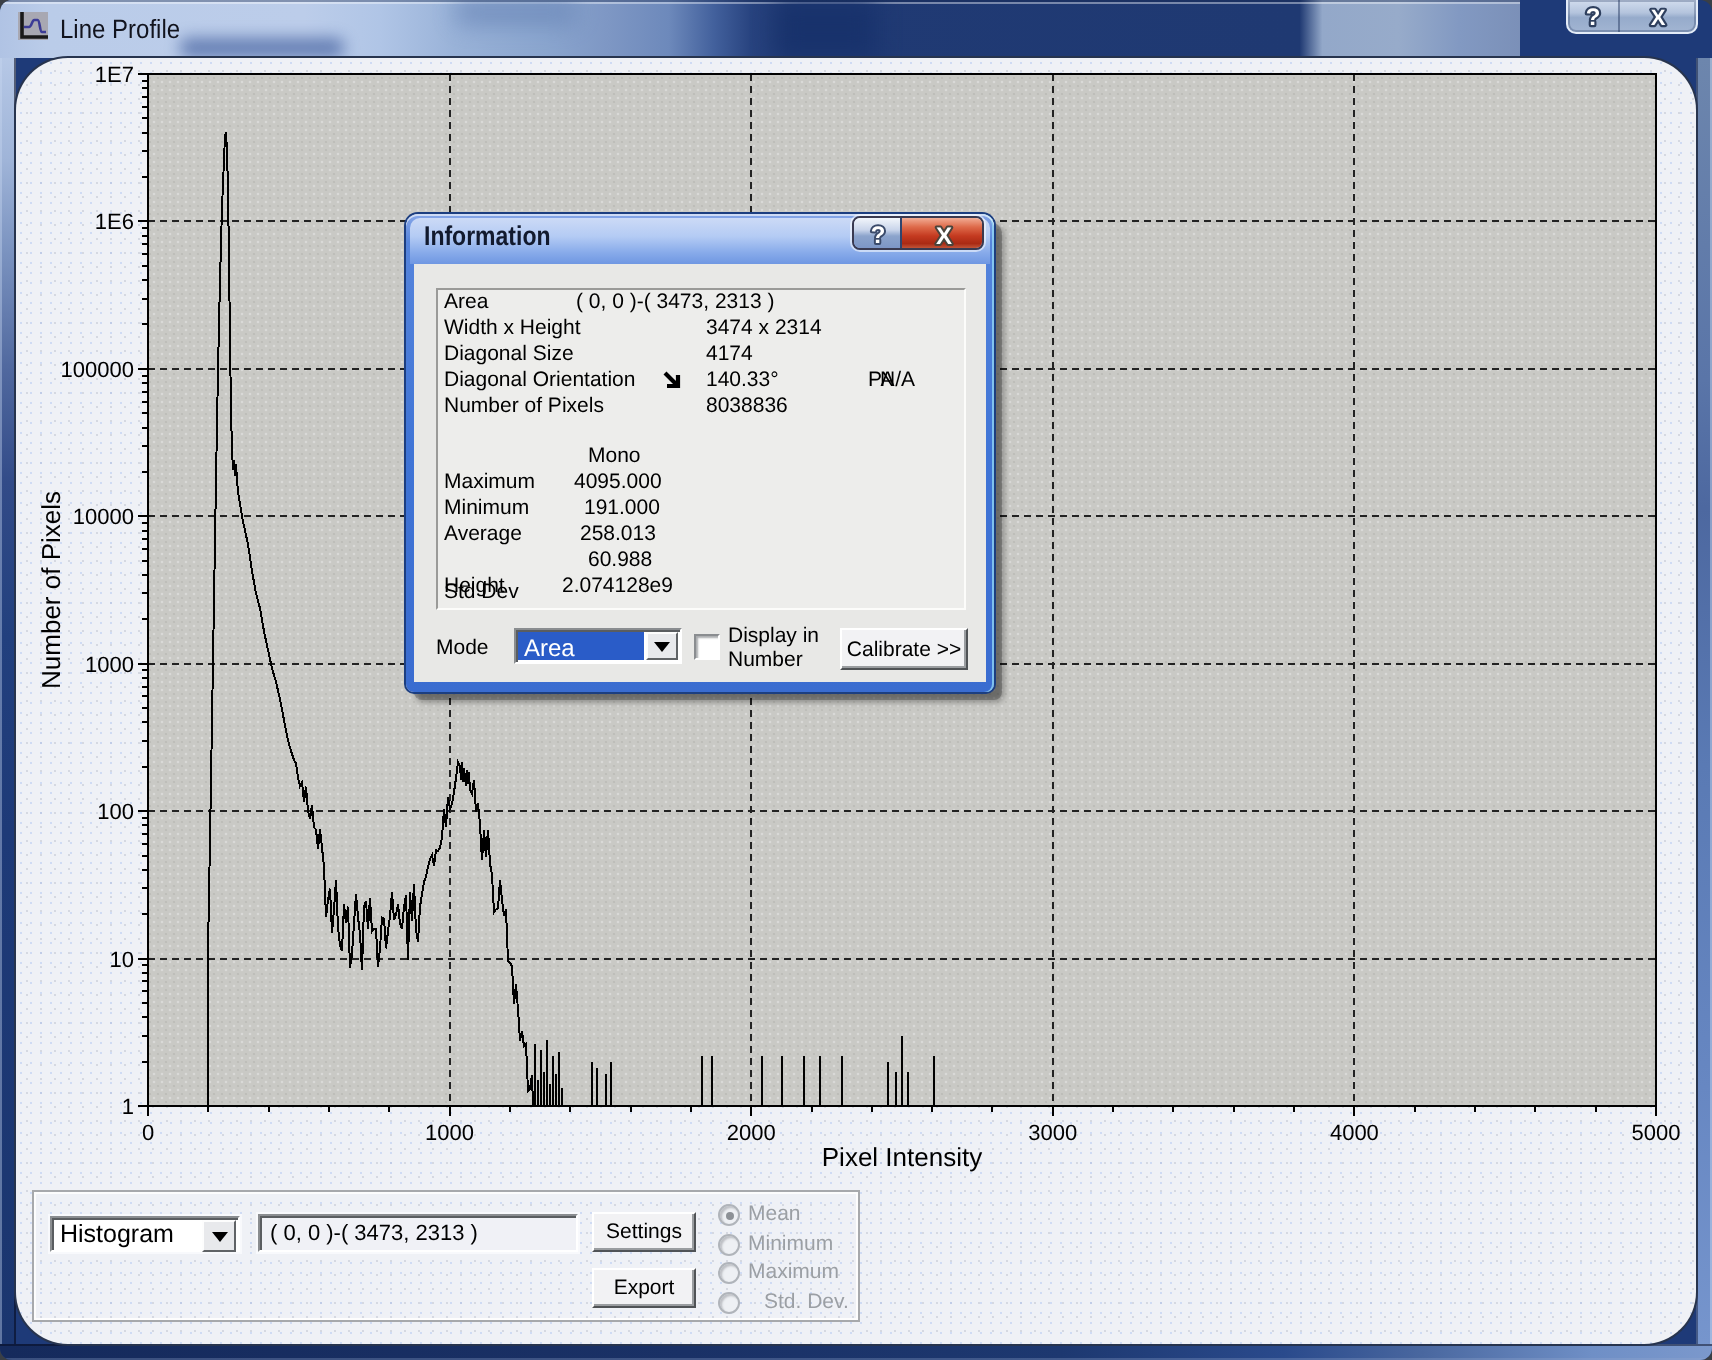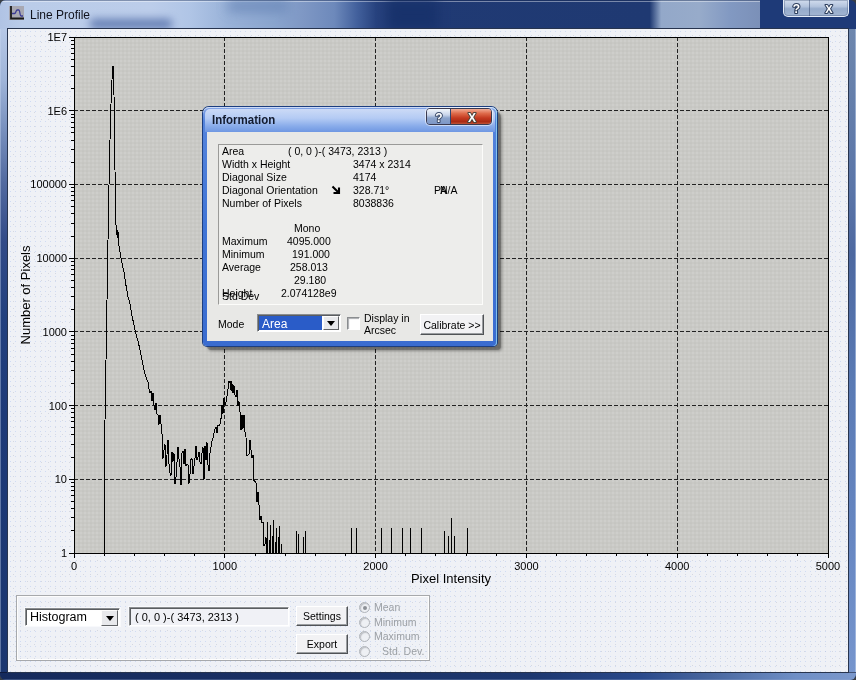--- a/index.html
+++ b/index.html
@@ -17,21 +17,21 @@
 #ghost2{position:absolute;left:228px;top:0px;width:60px;height:12px;background:#6a87b8;filter:blur(6px);opacity:.8;}
 #ghost3{position:absolute;left:388px;top:0px;width:50px;height:29px;background:#16306a;filter:blur(6px);opacity:.8;}
 #titleicon{position:absolute;left:9px;top:6px;width:15px;height:14px;}
 #titletext{position:absolute;left:30px;top:7px;font-size:12px;color:#12141e;transform:scaleY(1.1);transform-origin:left top;}
 
 #capbtns{position:absolute;left:783px;top:0px;width:66px;height:17px;border:1px solid #e4ecf8;border-top:none;border-radius:0 0 5px 5px;overflow:hidden;background:linear-gradient(180deg,#d2ddee 0%,#b4c4dd 40%,#96abcb 55%,#a2b5d2 100%);box-shadow:inset 0 0 0 1px rgba(40,60,100,.3);}
 #capbtns .sep{position:absolute;left:25px;top:0;width:1px;height:17px;background:rgba(30,50,90,.45);}
 
 #client{position:absolute;left:8px;top:29px;width:840px;height:643px;background-color:#eff1f6;
 background-image:radial-gradient(rgba(160,185,240,.4) .6px, transparent .7px),radial-gradient(rgba(120,130,150,.22) .5px, transparent .6px);
-background-size:5px 5px,7px 7px;background-position:0 0,2px 3px;box-shadow:0 0 0 1px #27344e;}
+background-size:5px 5px,7px 7px;background-position:0 0,2px 3px;box-shadow:0 0 0 1px #27344e;border-radius:26px;}
 #chartsvg{position:absolute;left:0;top:0;}
 #chartsvg line,#chartsvg rect{shape-rendering:crispEdges;}
 
 #grpbox{position:absolute;left:8px;top:566px;width:414px;height:66px;border:1px solid #a7a9ac;box-shadow:inset 0 0 0 1px #fdfdfd;}
 .sunken{position:absolute;border-top:1px solid #8a8d90;border-left:1px solid #8a8d90;border-bottom:1px solid #fff;border-right:1px solid #fff;box-shadow:inset 1px 1px 0 #5a5d60;}
 .ring{box-shadow:0 0 0 1px #f8f9fc, inset 1px 1px 0 #5a5d60 !important;text-align:right;}
 .btnc{position:absolute;background:#f2f2f4;border:1px solid;border-color:#fff #505356 #505356 #fff;box-shadow:inset -1px -1px 0 #9a9da0;text-align:center;font-size:10.5px;color:#000;padding:0;white-space:nowrap;font-family:"Liberation Sans",sans-serif;}
 .ddbtn{background:#e8e9ec;border:1px solid;border-color:#fdfdfd #606366 #606366 #fdfdfd;}
 .dda{position:absolute;left:50%;top:50%;margin:-2px 0 0 -4px;width:0;height:0;border:4px solid transparent;border-top:5px solid #000;border-bottom:none;}
 .radio{position:absolute;width:11px;height:11px;border-radius:50%;border:1px solid #b0b4ba;background:#eef0f4;box-shadow:inset 1px 1px 1px rgba(130,134,140,.45);}
@@ -277,42 +277,42 @@
       <div class="dl" style="left:15px;top:13px;">Area</div>
         <div class="dl" style="left:81px;top:13px;">( 0, 0 )-( 3473, 2313 )</div>
       <div class="dl" style="left:15px;top:26px;">Width x Height</div>
         <div class="dl" style="left:146px;top:26px;">3474 x 2314</div>
       <div class="dl" style="left:15px;top:39px;">Diagonal Size</div>
         <div class="dl" style="left:146px;top:39px;">4174</div>
       <div class="dl" style="left:15px;top:52px;">Diagonal Orientation</div>
       <svg style="position:absolute;left:124px;top:53px;" width="11" height="11" viewBox="0 0 11 11">
           <path d="M1.5,1.5 L7.5,7.5 M8,2.5 L8,8 L2.5,8" stroke="#000" stroke-width="2.1" fill="none"></path>
         </svg>
-      <div class="dl" style="left:146px;top:52px;">328.71°</div>
+      <div class="dl" style="left:146px;top:52px;">140.33°</div>
         <div class="dl" style="left:211px;top:52px;padding-left:16px;">PA</div>
         <div class="dl" style="left:233px;top:52px;">N/A</div>
       <div class="dl" style="left:15px;top:65px;">Number of Pixels</div>
         <div class="dl" style="left:146px;top:65px;">8038836</div>
       <div class="dl" style="left:87px;top:90px;">Mono</div>
       <div class="dl" style="left:15px;top:103px;">Maximum</div>
         <div class="dl" style="left:80px;top:103px;">4095.000</div>
       <div class="dl" style="left:15px;top:116px;">Minimum</div>
         <div class="dl" style="left:85px;top:116px;">191.000</div>
       <div class="dl" style="left:15px;top:129px;">Average</div>
         <div class="dl" style="left:83px;top:129px;">258.013</div>
       <div class="dl" style="left:15px;top:158px;">Std Dev</div>
-        <div class="dl" style="left:87px;top:142px;">29.180</div>
+        <div class="dl" style="left:87px;top:142px;">60.988</div>
       <div class="dl" style="left:15px;top:155px;">Height</div>
         <div class="dl" style="left:74px;top:155px;">2.074128e9</div>
       <div class="dl" style="left:11px;top:186px;">Mode</div>
       <div id="dcombo" class="sunken" style="left:50px;top:182px;width:84px;height:18px;background:#fff;">
         <div style="position:absolute;left:1px;top:1px;right:18px;bottom:1px;background:#2a5cc8;color:#fff;font-size:12px;padding:1px 0 0 3px;">Area</div>
         <div class="ddbtn" style="position:absolute;right:1px;top:1px;width:16px;height:14px;">
             <span class="dda"></span>
           </div>
       </div>
       <div class="sunken" style="left:140px;top:185px;width:13px;height:13px;background:#fff;box-shadow:inset 1px 1px 1px rgba(100,104,110,.55);"></div>
       <div class="dl" style="left:157px;top:180px;">Display in</div>
-      <div class="dl" style="left:157px;top:192px;">Arcsec</div>
+      <div class="dl" style="left:157px;top:192px;">Number</div>
       <button class="btnc" style="left:213px;top:182px;width:64px;height:21px;">Calibrate &gt;&gt;</button>
     </div>
   </div>
 </div>
 
 </body></html>

